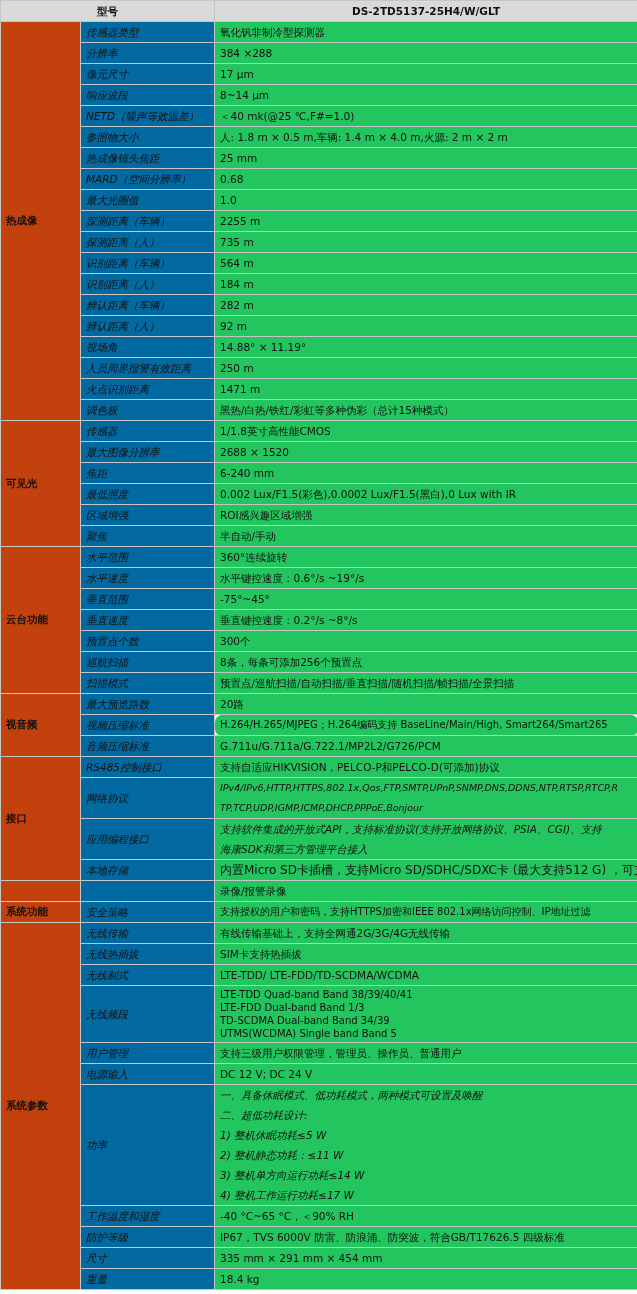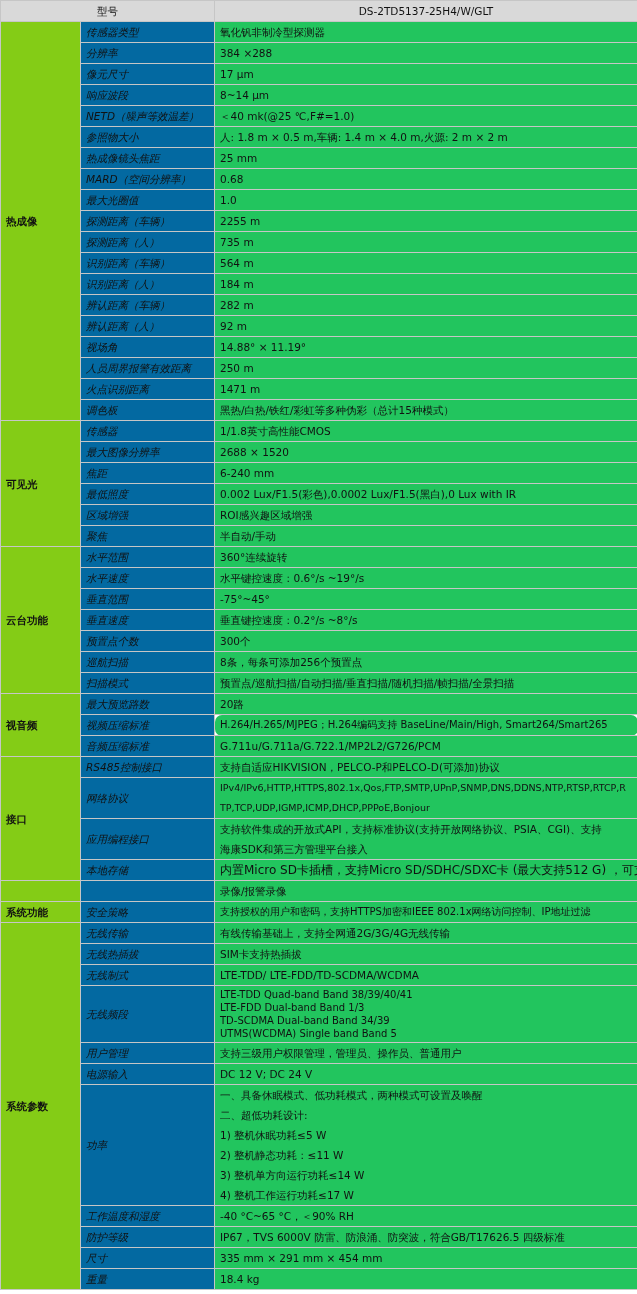--- a/index.html
+++ b/index.html
@@ -2,26 +2,26 @@
 <html><head>
 <meta charset="utf-8">
 <style>
   html, body { margin: 0; padding: 0; background: #ffffff; }
   body { width: 637px; height: 1294px; overflow: hidden; font-family: "DejaVu Sans", "Liberation Sans", sans-serif; font-size: 10.5px; color: #111; }
   table.spec { border-collapse: collapse; width: 637px; table-layout: fixed; }
   table.spec td { border: 1px solid #c6c6c6; padding: 0 5px; vertical-align: middle; line-height: 20px; height: 20px; }
   col.c1 { width: 80px; }
   col.c2 { width: 134px; }
   col.c3 { width: 423px; }
-  td.hdr { background: #d9d9d9; font-weight: normal; text-align: center; height: 20px; }
-  td.cat { background: #84cc16; font-weight: bold; padding-left: 6px; }
+  td.hdr { background: #d9d9d9; font-weight: bold; text-align: center; height: 20px; }
+  td.cat { background: #c2410c; font-weight: bold; padding-left: 6px; font-family: Liberation Serif, serif; }
   td.lbl { background: #0369a1; font-style: italic; }
   td.val { background: #22c55e; }
   td.val .line { display: block; }
-  td.val.multi { line-height: 20px; }
+  td.val.multi { line-height: 20px; font-style: italic; }
   td.val.band { line-height: 13px; padding-top: 2px; padding-bottom: 2px; }
   td.val.band .line { font-size: 10px; }
 </style>
 </head>
 <body>
 
 <table class="spec">
   <colgroup>
       <col class="c1">
       <col class="c2">

